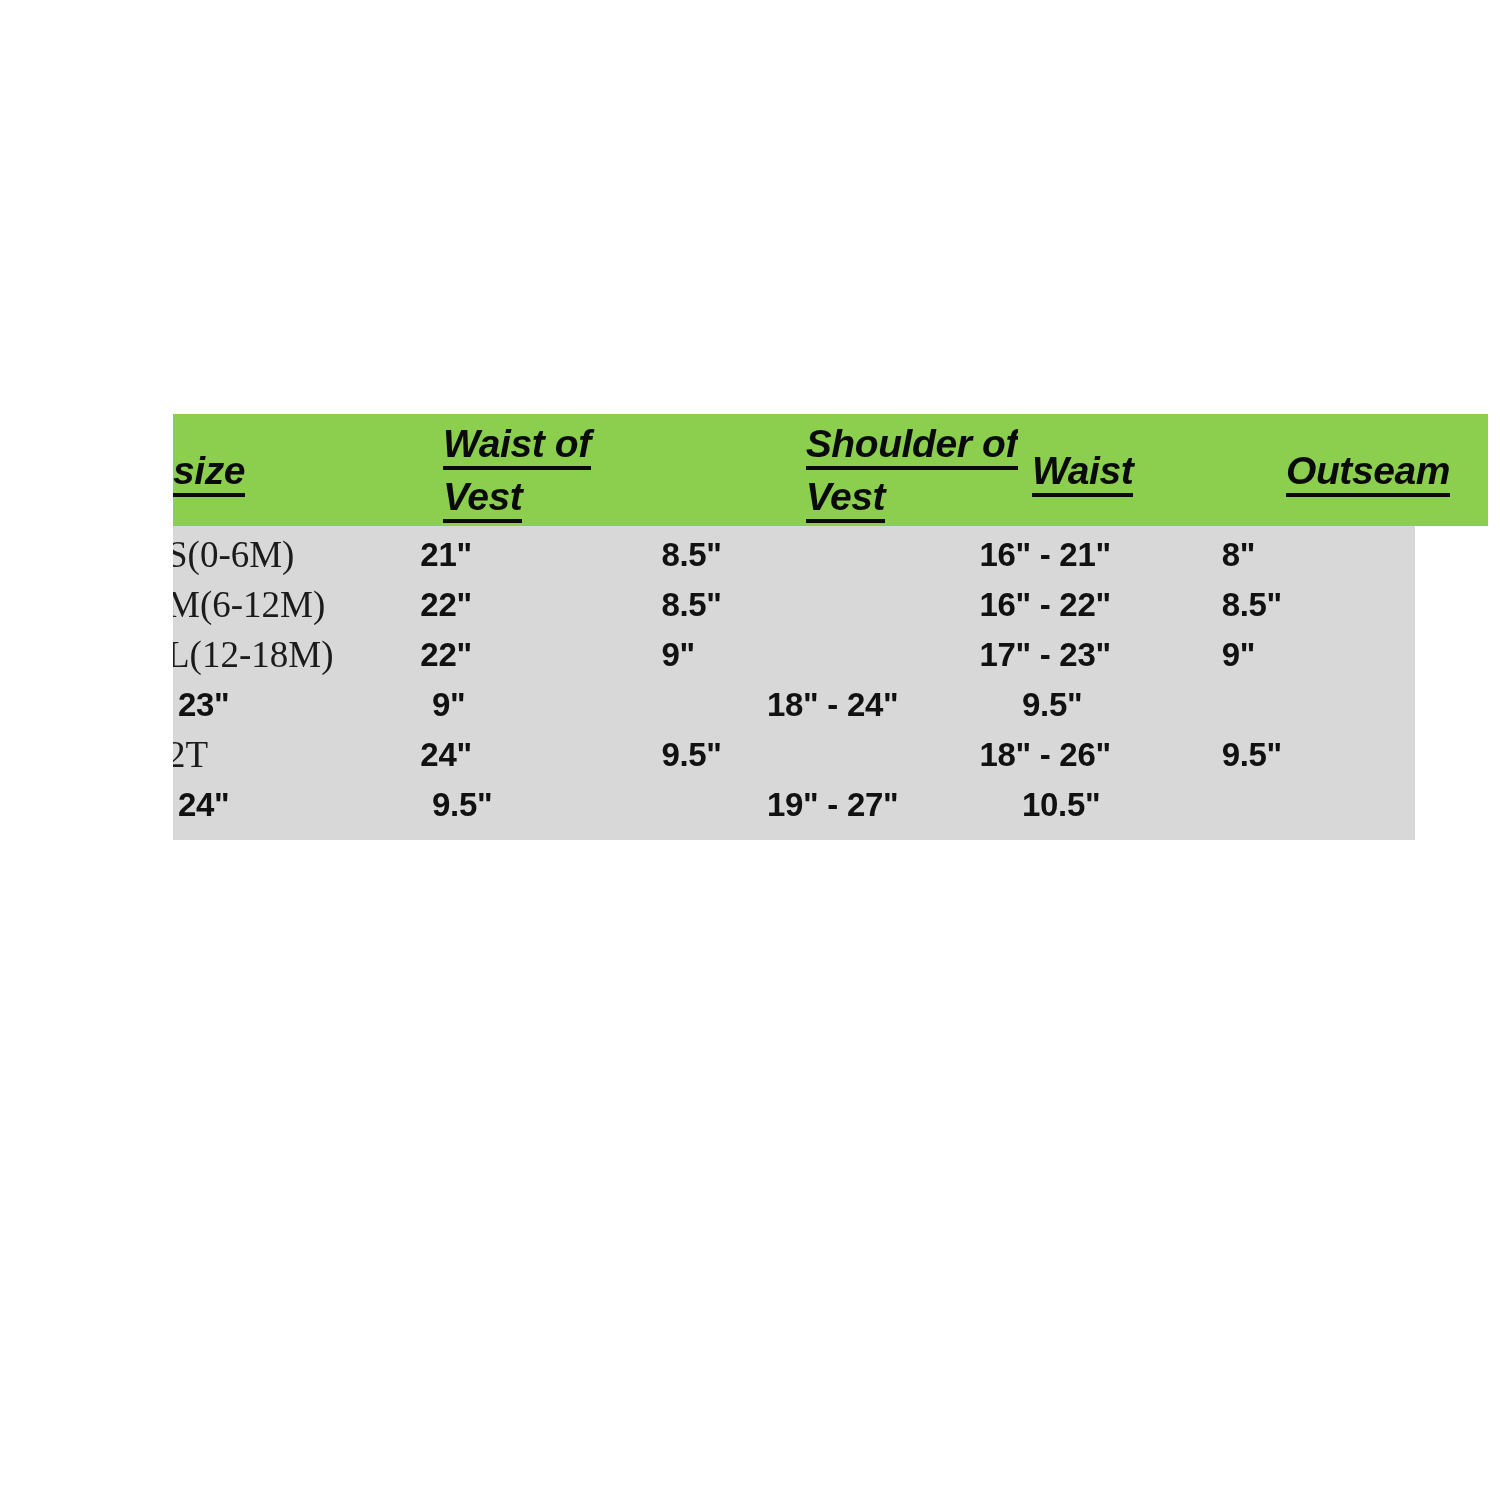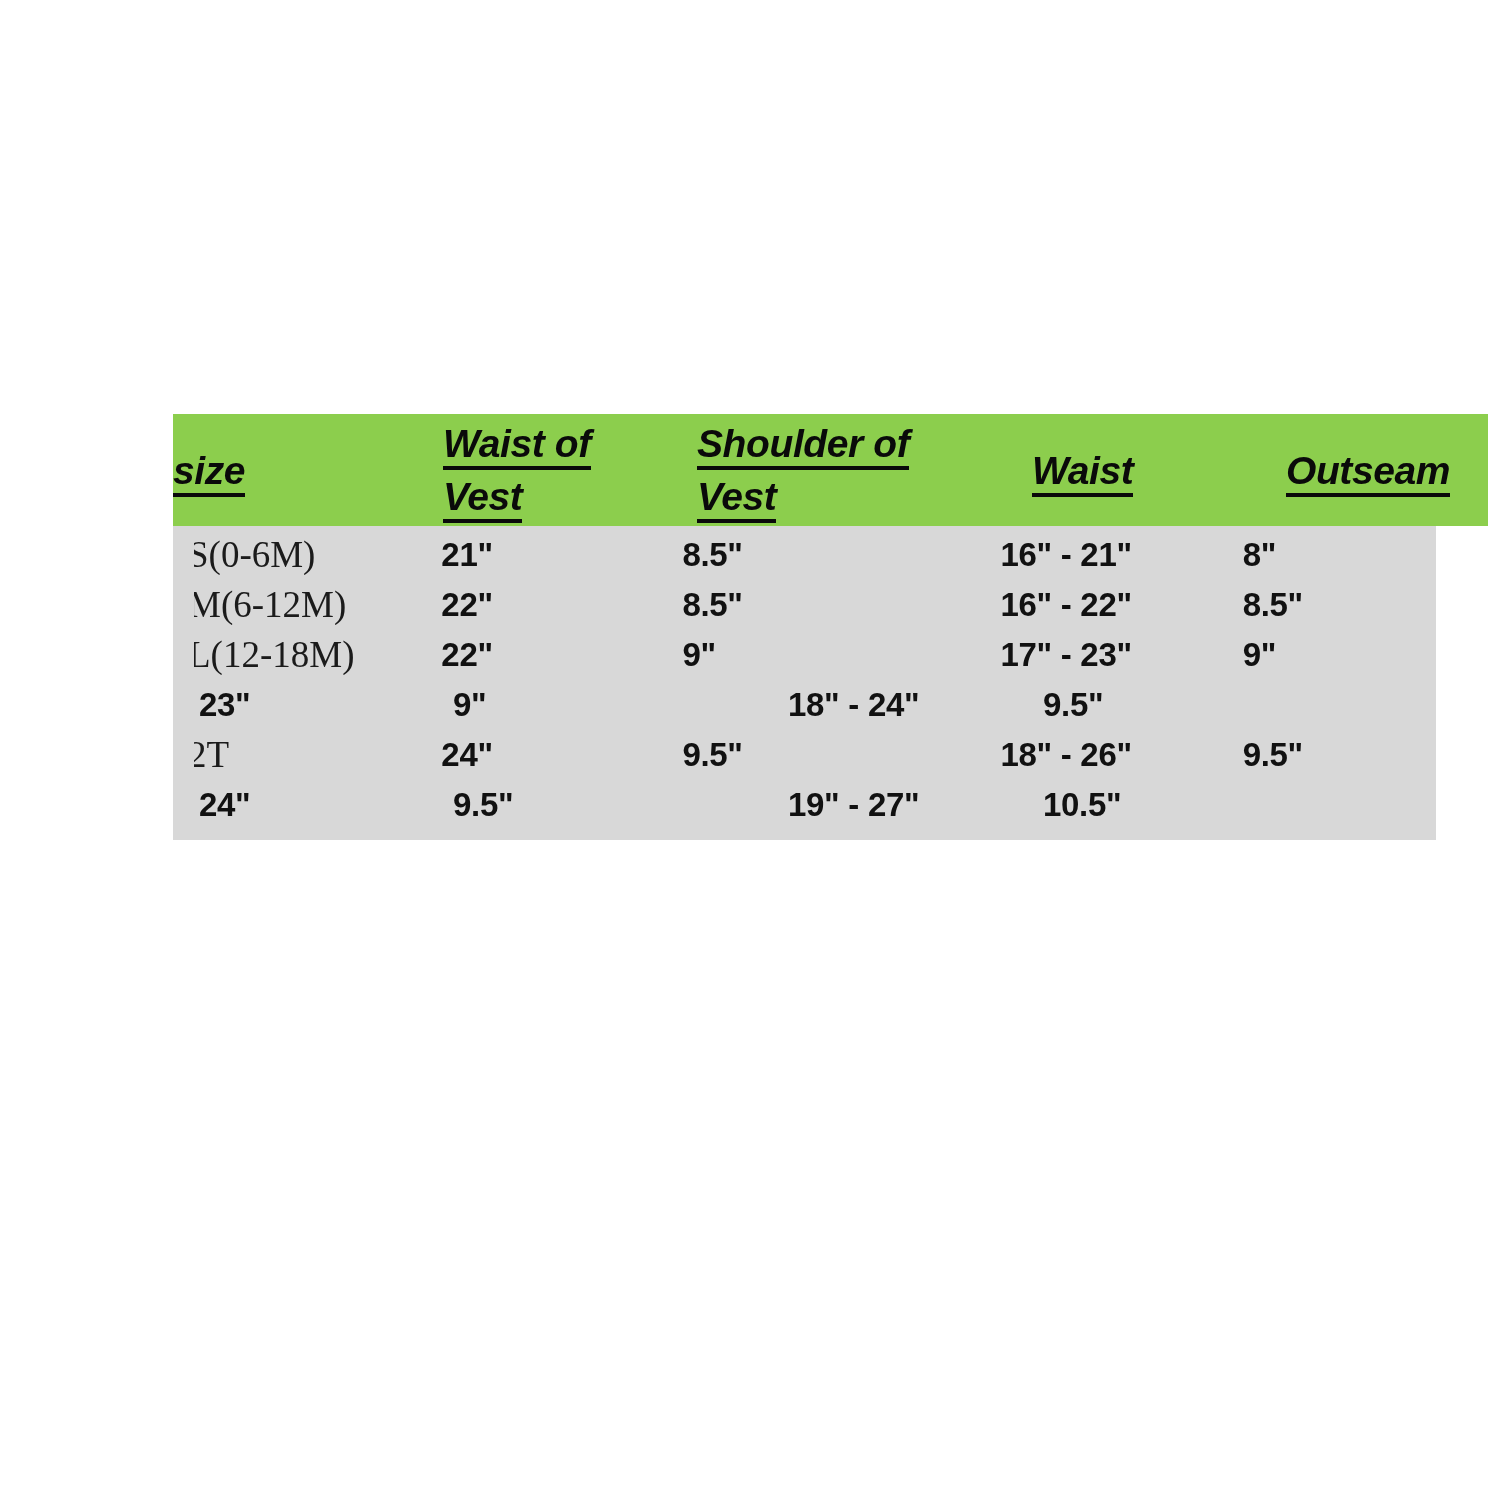--- a/index.html
+++ b/index.html
@@ -54,21 +54,21 @@
     box-decoration-break: clone;
     -webkit-box-decoration-break: clone;
   }
   .hcell-inner .wrapline {
     display: block;
   }
 
   
   .col-size      { width: 262px; padding-left: 4px; }
   .col-chest     { width: 253px; padding-left: 259px; }
-  .col-shoulder  { width: 330px; padding-left: 0px; }
+  .col-shoulder  { width: 330px; padding-left: 0px; justify-content: flex-end; }
   .col-waist     { width: 257px; padding-left: 0px; }
   .col-outseam   { width: 213px; padding-left: 0px; }
 
   .chart-header .col-size     { width: 262px; padding-left: 0px; }
   .chart-header .col-chest    { width: 253px; padding-left: 0px; }
   .chart-header .col-shoulder { width: 330px; padding-left: 0px; }
   .chart-header .col-waist    { width: 257px; padding-left: 0px; }
   .chart-header .col-outseam  { width: 213px; padding-left: 0px; }
 
   .h-size     { padding-left: 0px; }
@@ -77,21 +77,20 @@
   .h-waist    { padding-left: 14px; }
   .h-outseam  { padding-left: 11px; }
 
   
   .chart-body {
     background: #d8d8d8;
     width: 1242px;
     padding-top: 4px;
     padding-bottom: 10px;
     overflow: hidden;
-    padding-left: 21px;
   }
   .chart-row {
     display: flex;
     height: 50px;
     align-items: center;
     overflow: hidden;
   }
   .chart-row .cell {
     box-sizing: border-box;
     overflow: hidden;

